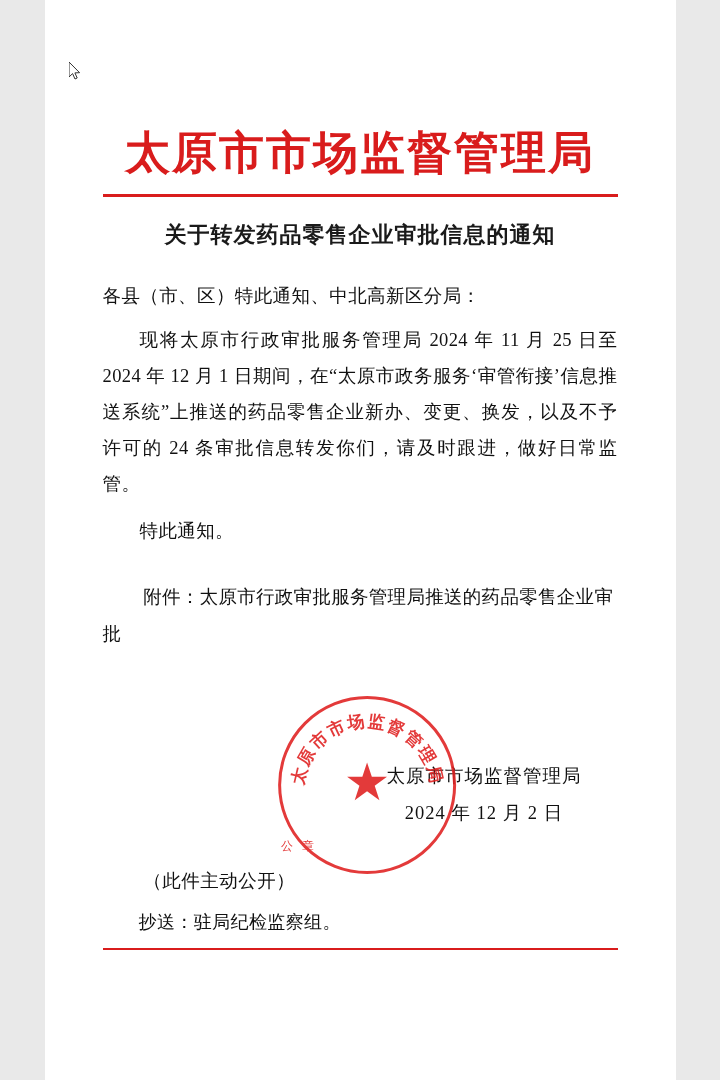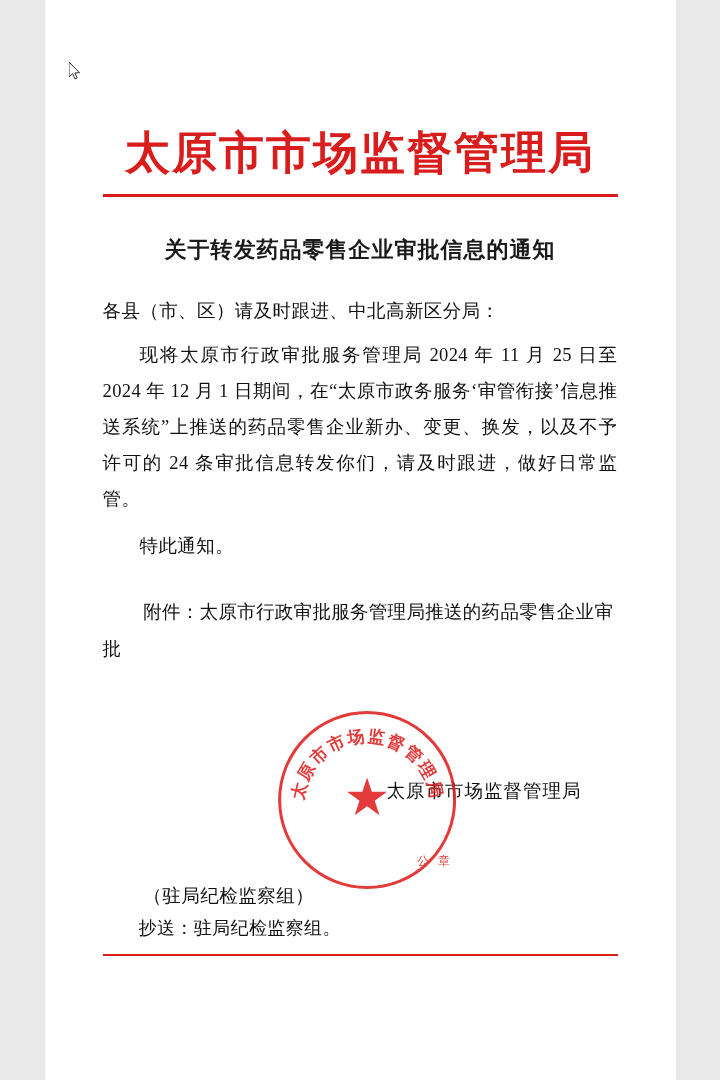--- a/index.html
+++ b/index.html
@@ -45,21 +45,21 @@
     letter-spacing: 2px;
     line-height: 1.2;
     white-space: nowrap;
   }
   .red-rule {
     margin: 14px 0 0 0;
     height: 3px;
     background: #d91c1c;
   }
   .subtitle {
-    margin-top: 38px;
+    margin-top: 23px;
     text-align: center;
     font-size: 22px;
     font-weight: bold;
     color: #1a1a1a;
     letter-spacing: 1px;
   }
 
   .para {
     margin-top: 28px;
     font-size: 18.5px;
@@ -139,39 +139,39 @@
     font-family: "Liberation Serif", serif;
     font-size: 17px;
     font-weight: bold;
     letter-spacing: 2px;
   }
   .seal .bottom-text {
     position: absolute;
     left: 0;
     right: 0;
     bottom: 16px;
-    text-align: right;
+    text-align: left;
     color: #e01f1f;
     font-size: 12px;
     letter-spacing: 3px;
   }
 
   .public-note {
     margin-top: 36px;
     font-size: 18.5px;
     color: #111;
     text-indent: 2.2em;
     letter-spacing: 0.5px;
   }
 
   .footer {
     position: absolute;
     left: 58px;
     right: 58px;
-    bottom: 124px;
+    bottom: 130px;
   }
   .footer-text {
     font-size: 18px;
     color: #111;
     text-indent: 2em;
     letter-spacing: 0.4px;
     margin-bottom: 14px;
   }
   .footer-rule {
     height: 2px;
@@ -187,49 +187,50 @@
     <polygon points="0,0 0,15 3.6,11.6 6,17 8.2,16 5.9,10.9 10.6,10.7" fill="#ffffff" stroke="#333333" stroke-width="1"></polygon>
   </svg>
 
   <div class="doc-body">
 
     <div class="title">太原市市场监督管理局</div>
     <div class="red-rule"></div>
 
     <div class="subtitle">关于转发药品零售企业审批信息的通知</div>
 
-    <div class="para">各县（市、区）请及时跟进、中北高新区分局：</div>
+    <div class="para">各县（市、区）特此通知、中北高新区分局：</div>
 
     <div class="para indent">现将太原市行政审批服务管理局 2024 年 11 月 25 日至 2024 年 12 月 1 日期间，在“太原市政务服务‘审管衔接’信息推送系统”上推送的药品零售企业新办、变更、换发，以及不予许可的 24 条审批信息转发你们，请及时跟进，做好日常监管。</div>
 
     <div class="para indent tight">特此通知。</div>
 
     <div class="attachment">
       <span>附件：太原市行政审批服务管理局推送的药品零售企业审批</span>
     </div>
 
     <div class="sign-block">
       <div class="sign-lines">
         <div>太原市市场监督管理局</div>
+        <div>2024 年 12 月 2 日</div>
       </div>
       <div class="seal">
         <svg class="arc" viewBox="0 0 172 172">
           <defs>
             <path id="sealArc" d="M 22,92 A 64,64 0 0 1 150,92"></path>
           </defs>
           <text>
             <textPath href="#sealArc" startOffset="50%" text-anchor="middle">太原市市场监督管理局</textPath>
           </text>
         </svg>
         <div class="star">★</div>
         <div class="bottom-text">公 章</div>
       </div>
     </div>
 
-    <div class="public-note">（驻局纪检监察组）</div>
+    <div class="public-note">（此件主动公开）</div>
   </div>
 
   <div class="footer">
     <div class="footer-text">抄送：驻局纪检监察组。</div>
     <div class="footer-rule"></div>
   </div>
 
 </div>
 
 </body></html>

